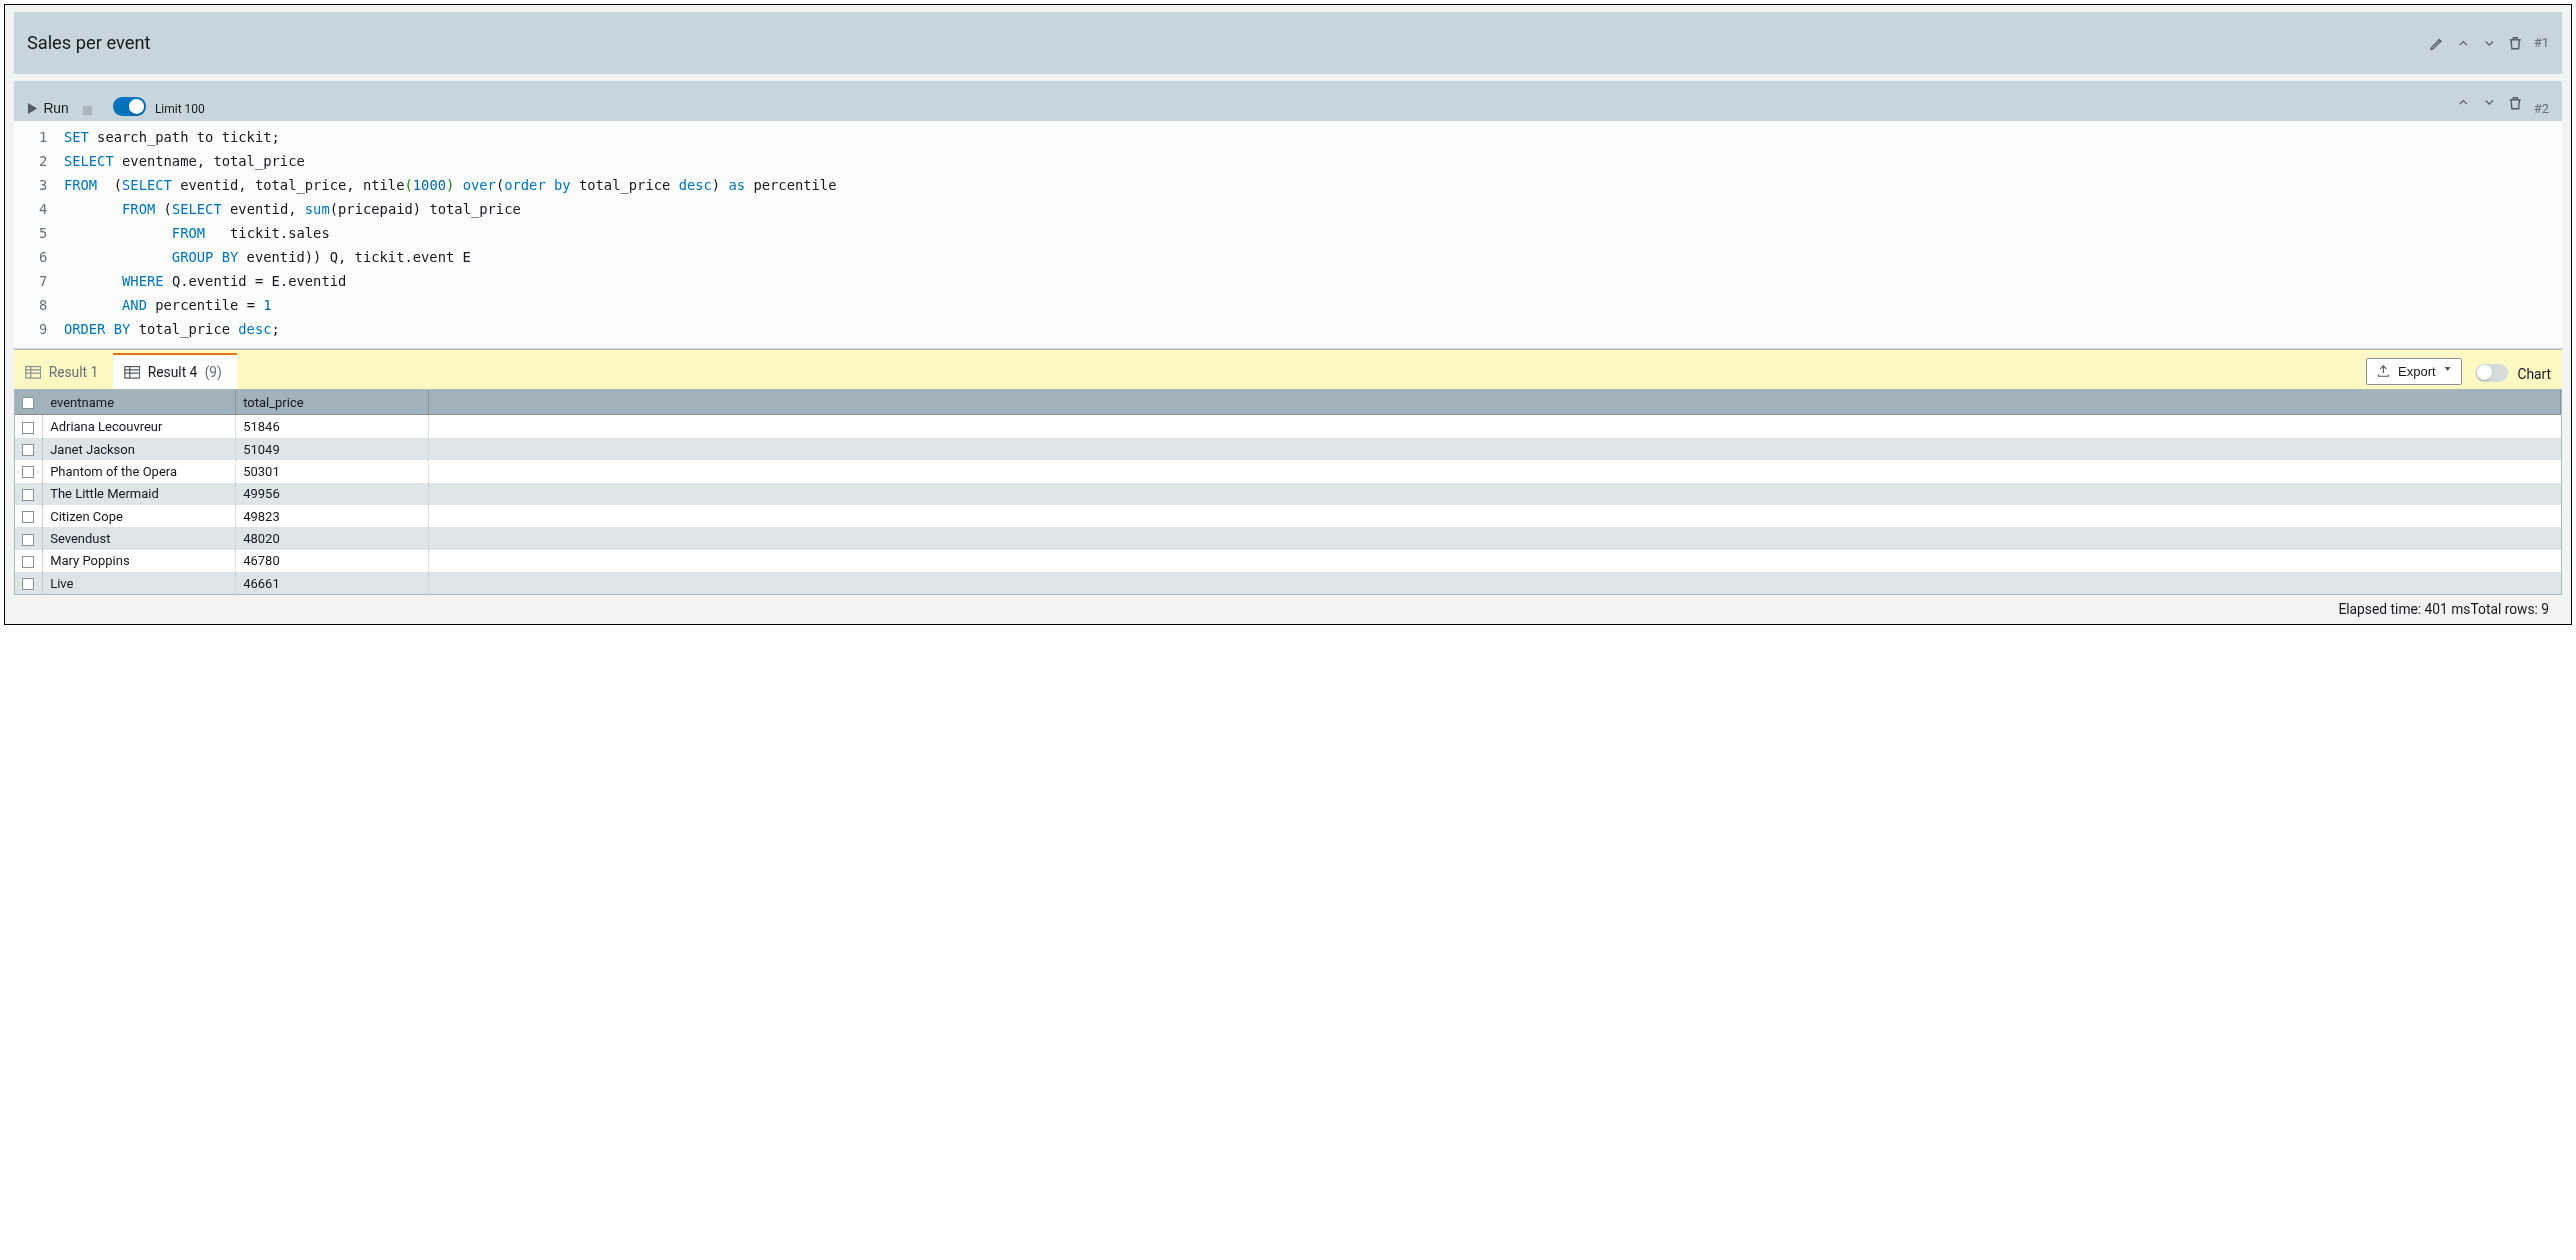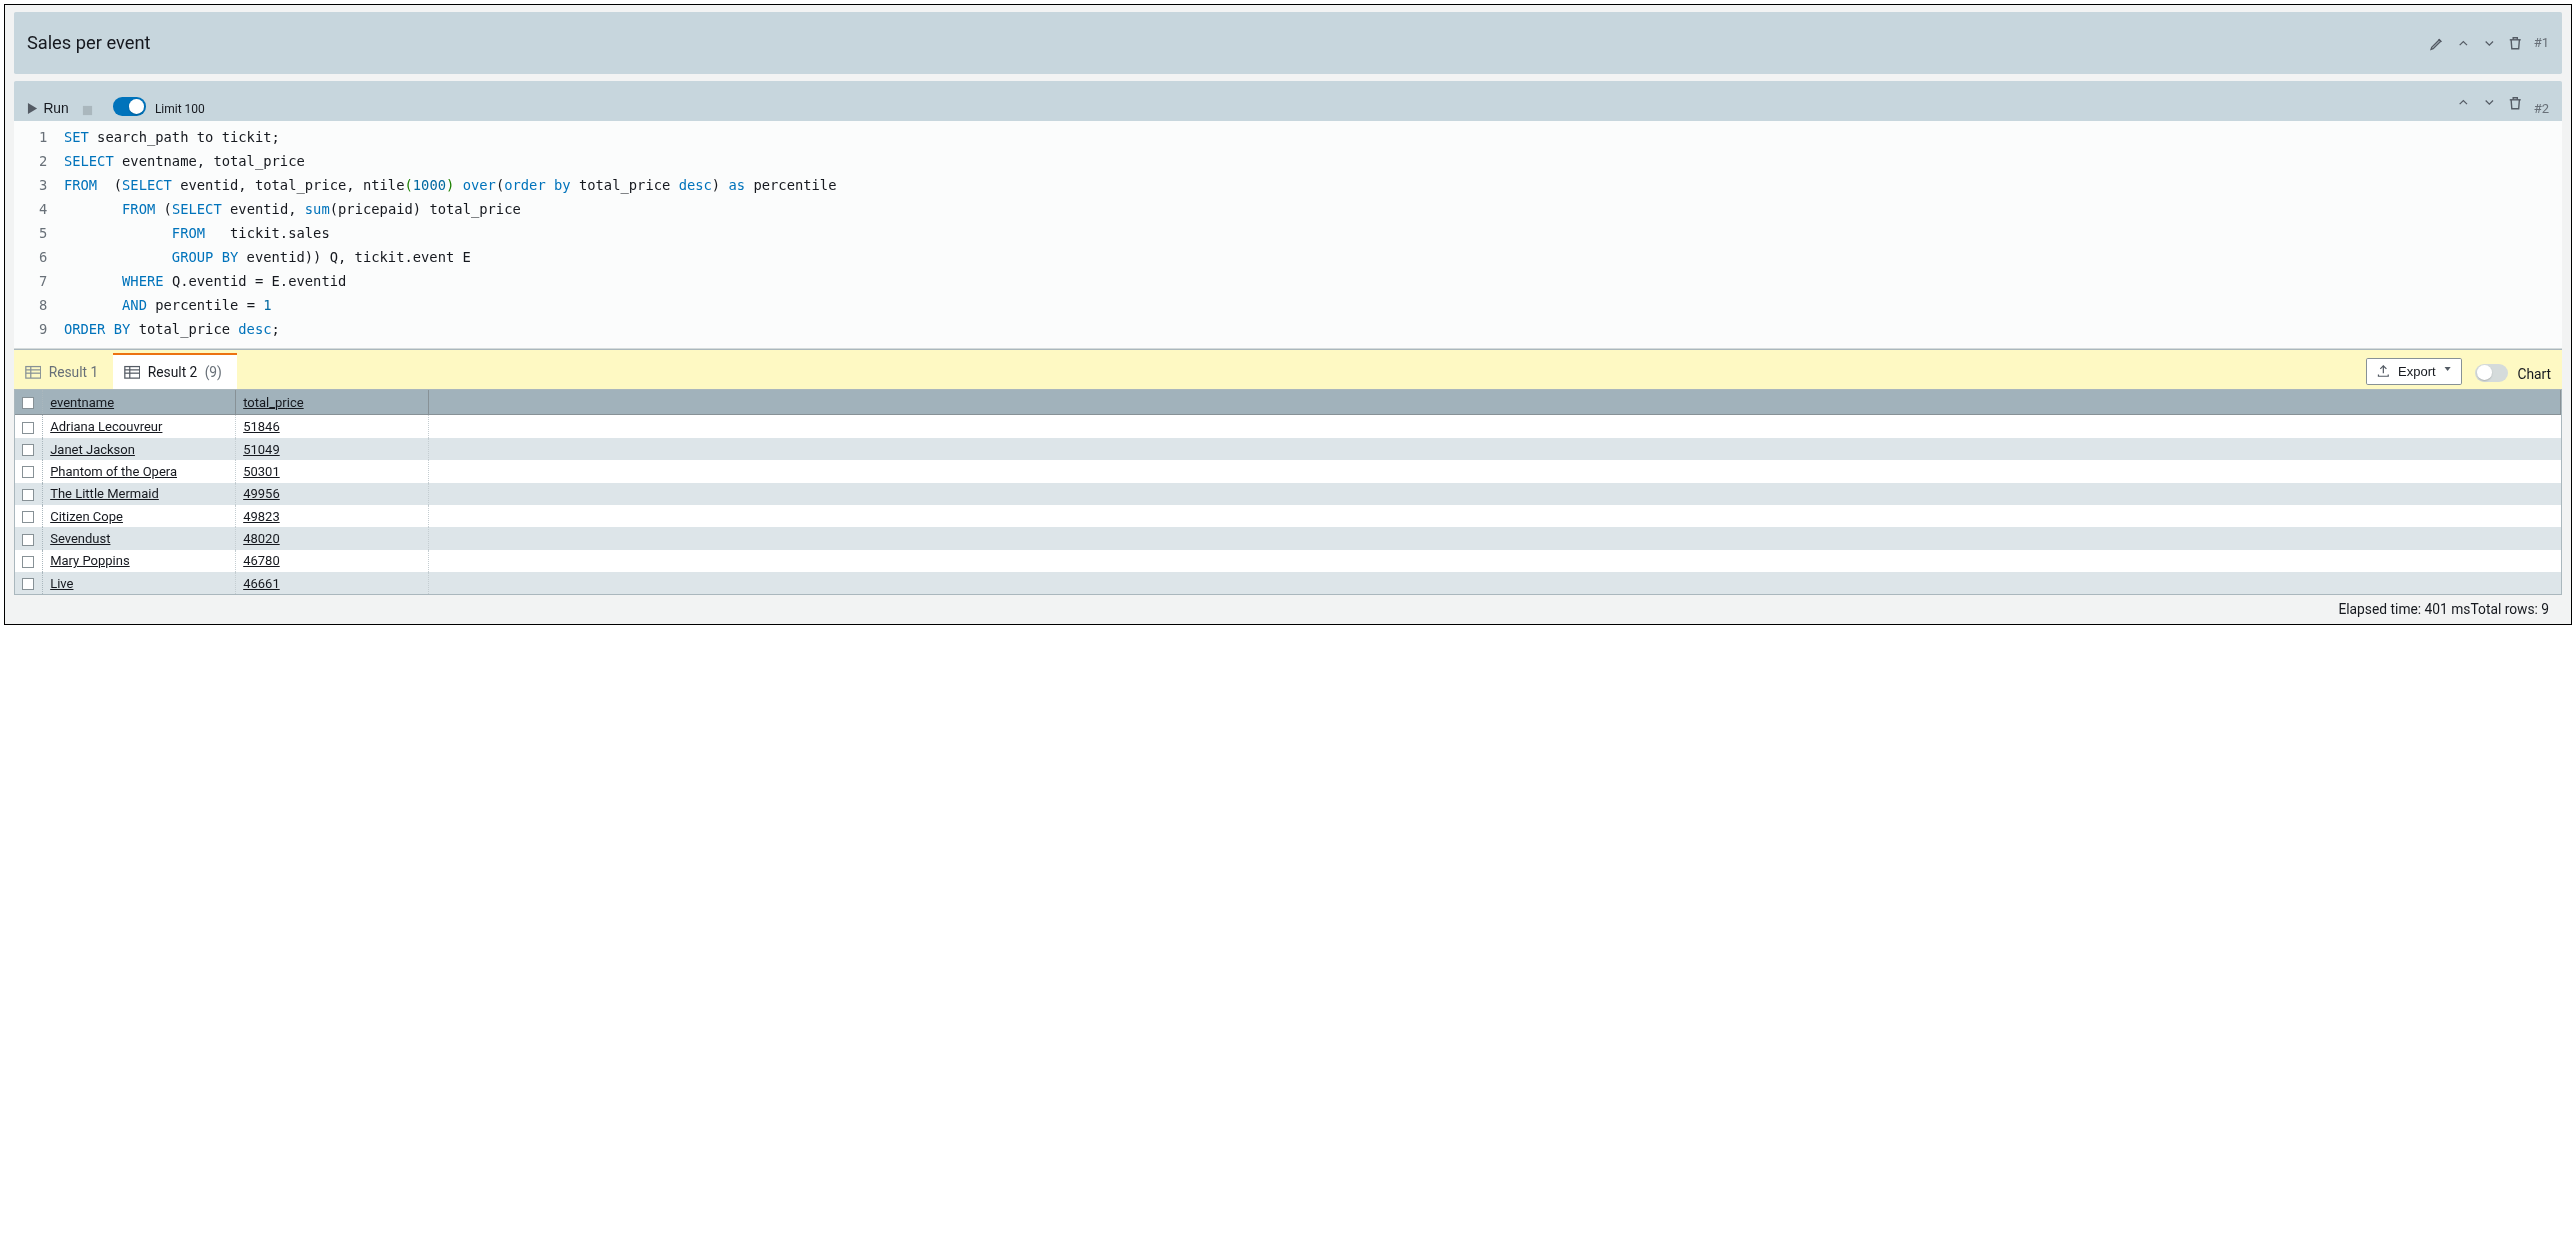--- a/index.html
+++ b/index.html
@@ -193,21 +193,20 @@
   
   .table-wrap {
     background: #fff;
     border: 0.9px solid #aab7bd;
     overflow: auto;
   }
   table {
     width: 100%;
     border-collapse: collapse;
     font-size: 13px;
-    text-decoration: underline;
   }
   thead tr {
     background: #a1b2bb;
   }
   th {
     text-align: left;
     padding: 4.6px 7.3px;
     font-weight: 400;
     color: #16191f;
     border-right: 0.9px solid #879196;
@@ -342,21 +341,21 @@
     </div>
     <div class="tab active">
       <span class="tab-icon">
         <svg width="16.5" height="14.7" viewBox="0 0 20 16">
             <rect x="1" y="1" width="18" height="14" fill="none" stroke="#545b64" stroke-width="1.5"></rect>
             <line x1="1" y1="5" x2="19" y2="5" stroke="#545b64" stroke-width="1.5"></line>
             <line x1="1" y1="9" x2="19" y2="9" stroke="#545b64" stroke-width="1.5"></line>
             <line x1="7" y1="1" x2="7" y2="15" stroke="#545b64" stroke-width="1.5"></line>
           </svg>
       </span>
-      <span>Result 2</span>
+      <span>Result 4</span>
       <span class="count">(9)</span>
     </div>
     <div class="spacer"></div>
     <button class="export-btn">
       <svg width="14.7" height="14.7" viewBox="0 0 24 24" fill="none" stroke="#545b64" stroke-width="2">
           <path d="M12 3v12"></path>
           <polyline points="7 8 12 3 17 8"></polyline>
           <path d="M4 17v3h16v-3"></path>
         </svg>
       <span>Export</span>

